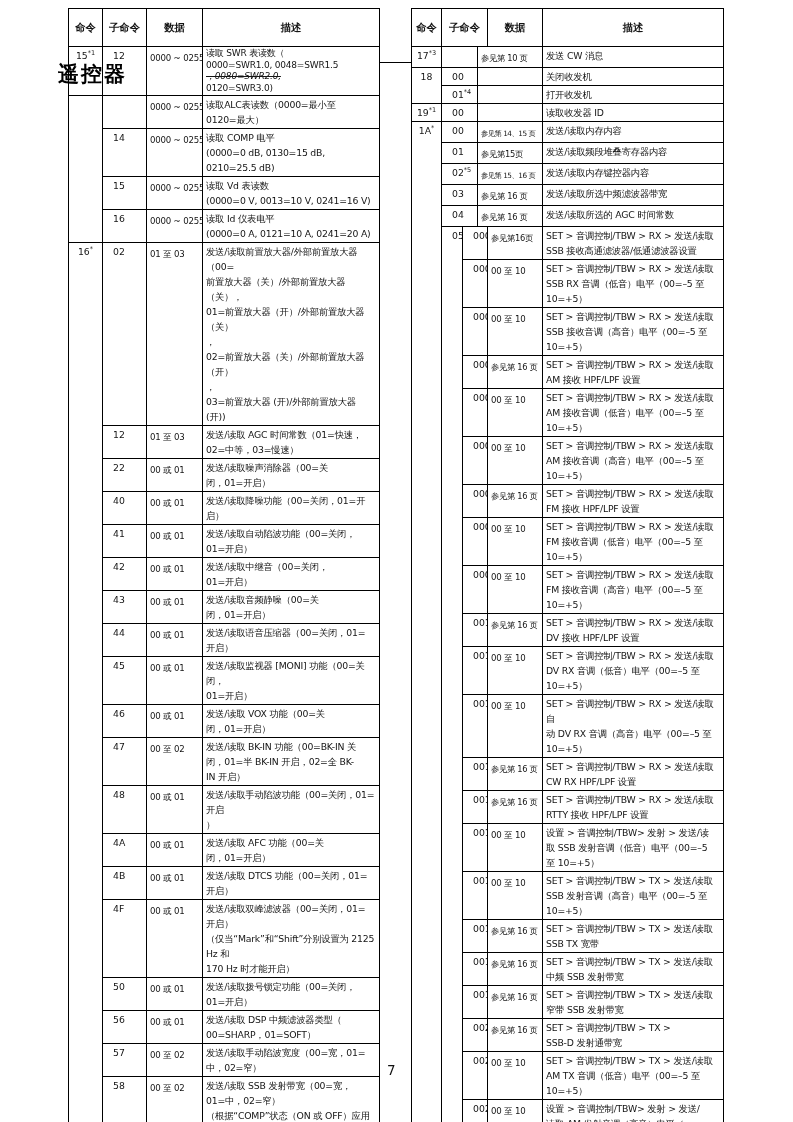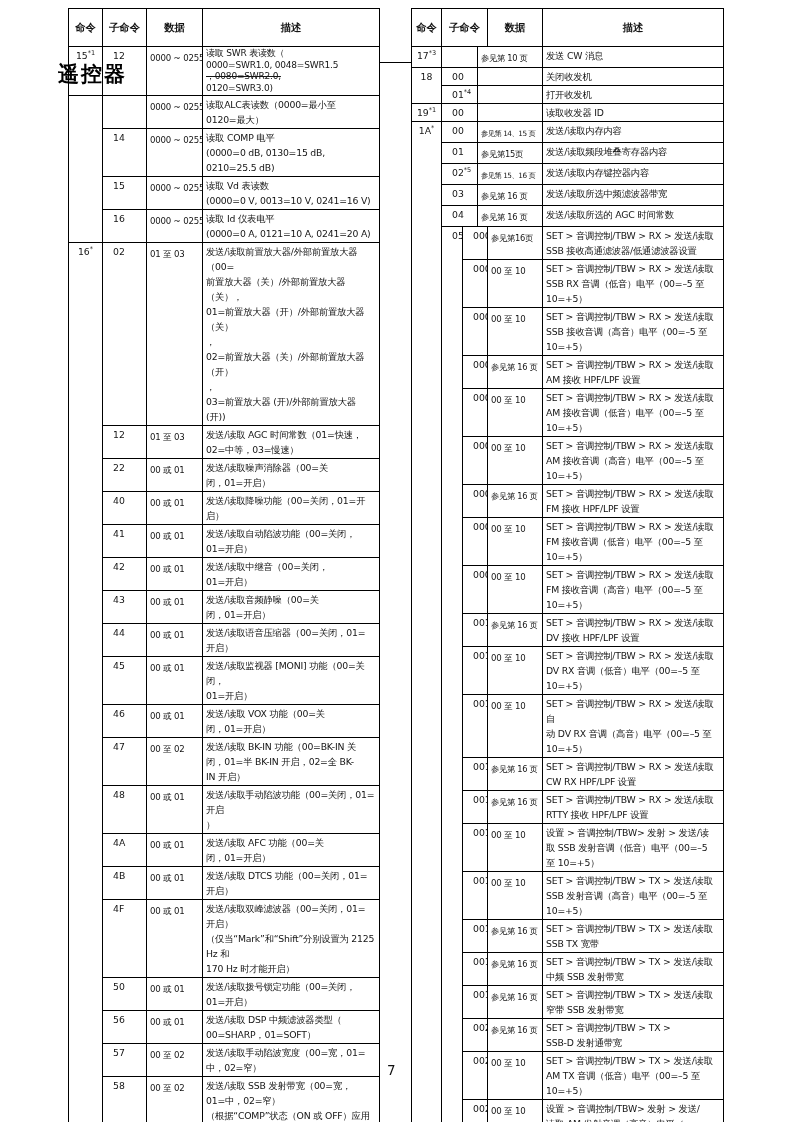--- a/index.html
+++ b/index.html
@@ -24,21 +24,21 @@
     background:#fff;
   }
   td.cmd{text-align:center;}
   td.sub{text-align:left;padding-left:10px;}
   td.data{text-align:left;font-size:8.6px;white-space:nowrap;padding-top:4px;letter-spacing:-0.2px;}
   td.desc{text-align:left;letter-spacing:-0.2px;}
   td.s1{font-size:8.3px;letter-spacing:-0.3px;}
   td.s2{font-size:7.3px;letter-spacing:-0.5px;}
   td.tight{line-height:11.5px;font-size:9px;}
   sup{font-size:6.5px;vertical-align:super;line-height:0;}
-  .strike{text-decoration:line-through;}
+  .strike{text-decoration:line-through;font-style:italic;}
   .section-label{
     position:absolute;left:58px;top:60px;
     font-size:21px;font-weight:700;letter-spacing:2px;color:#000000;
     white-space:nowrap;z-index:5;
   }
   .artifact-line{
     position:absolute;left:379px;top:62px;width:32px;height:1.2px;
     background:#000;z-index:2;
   }
   .page-number{

